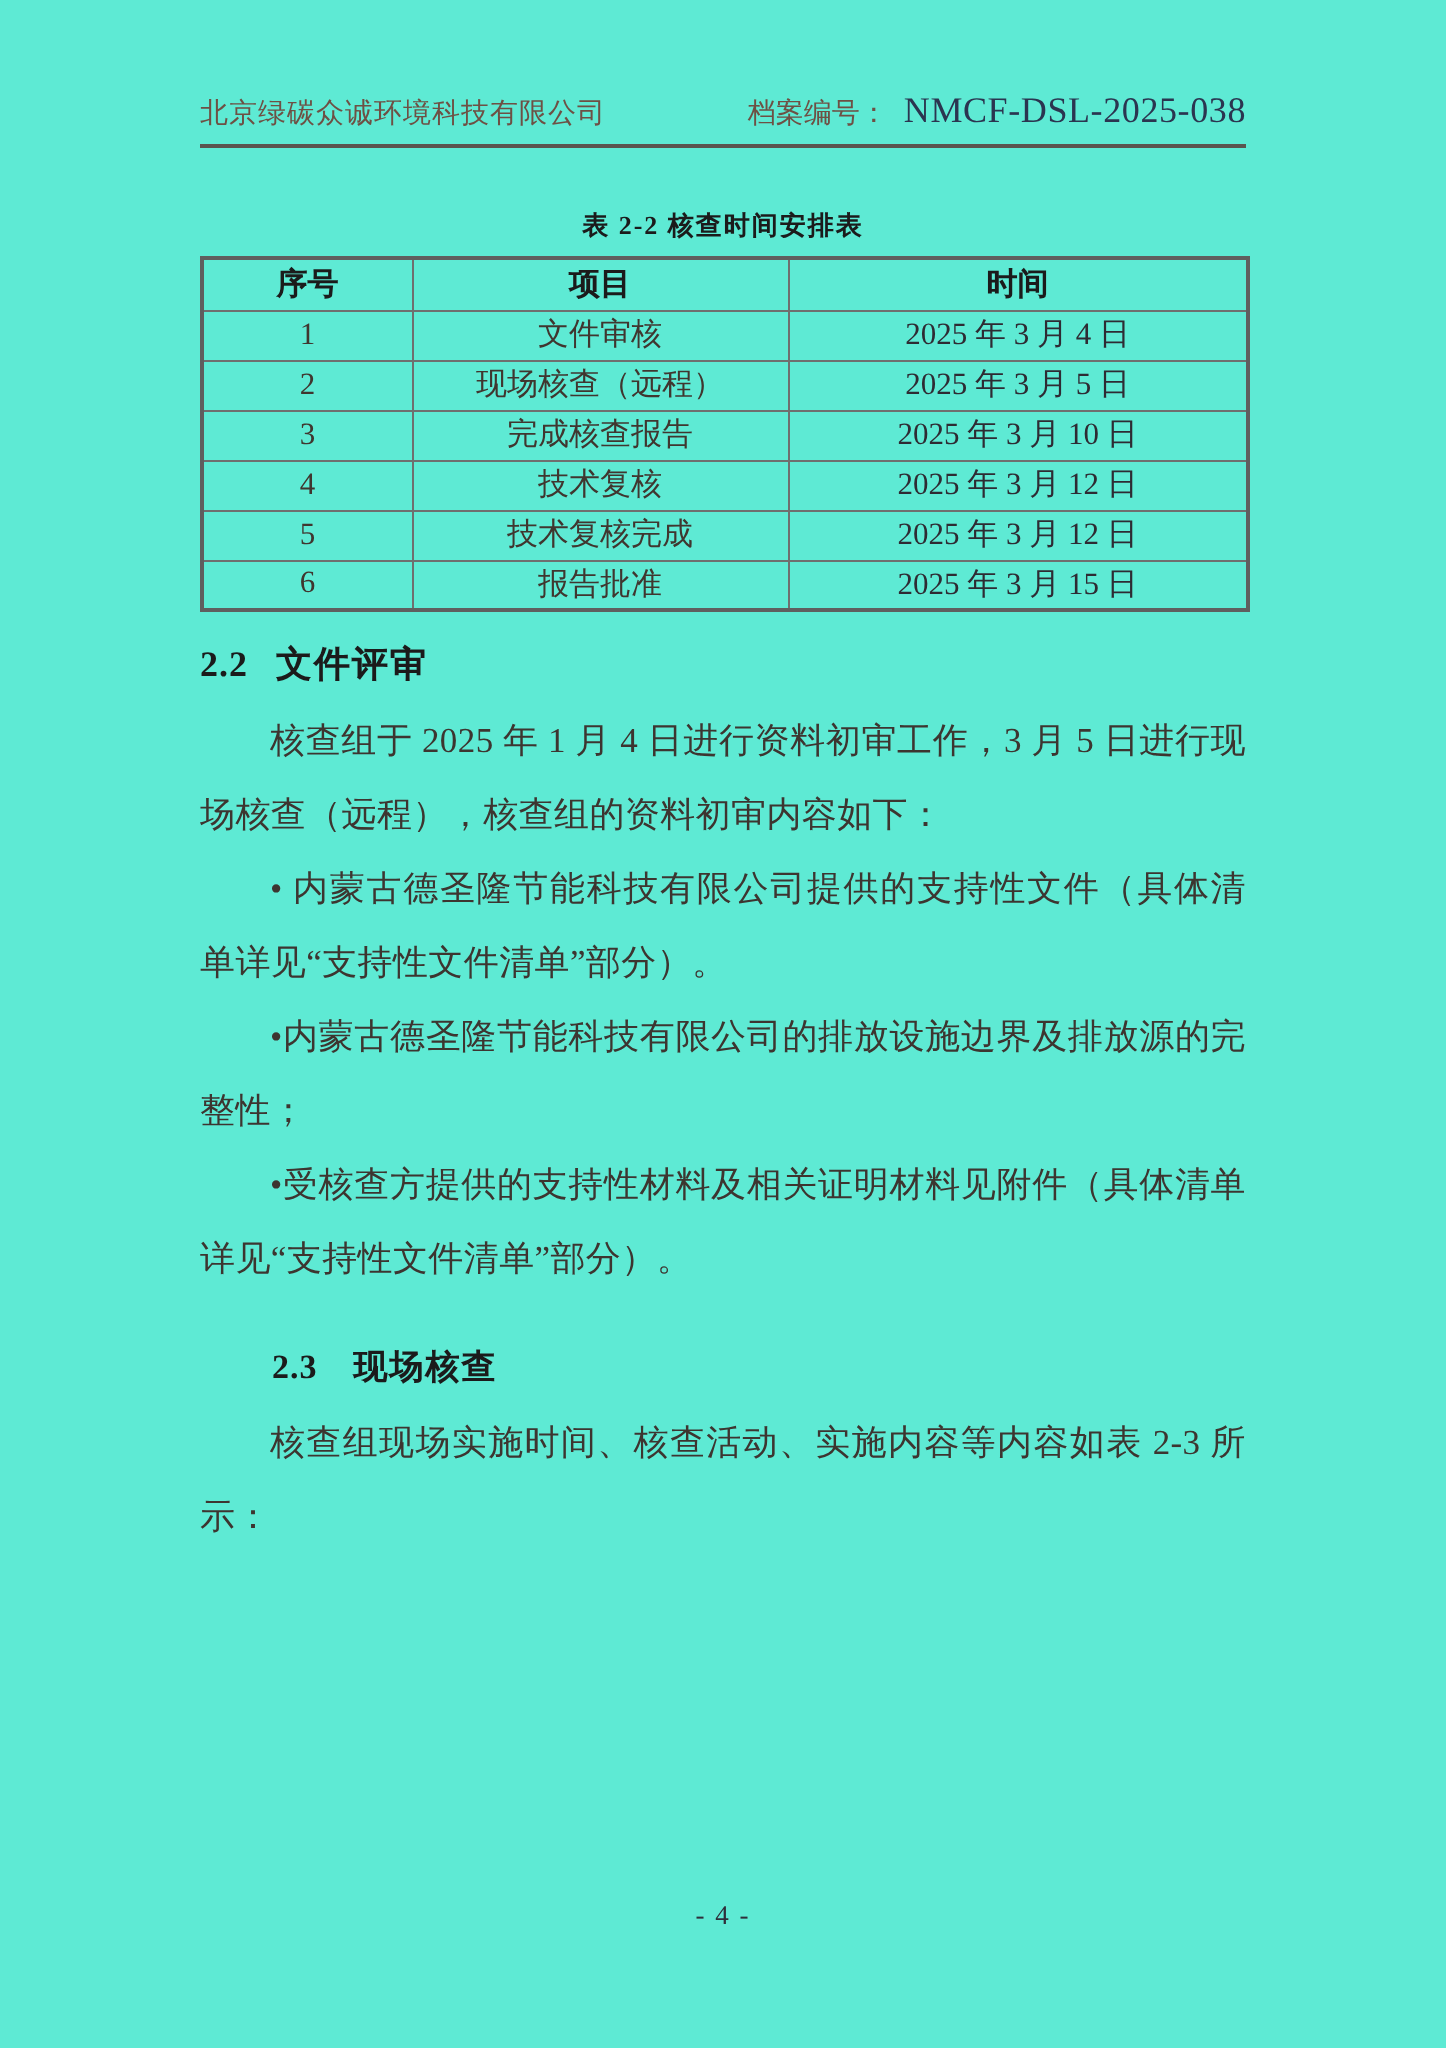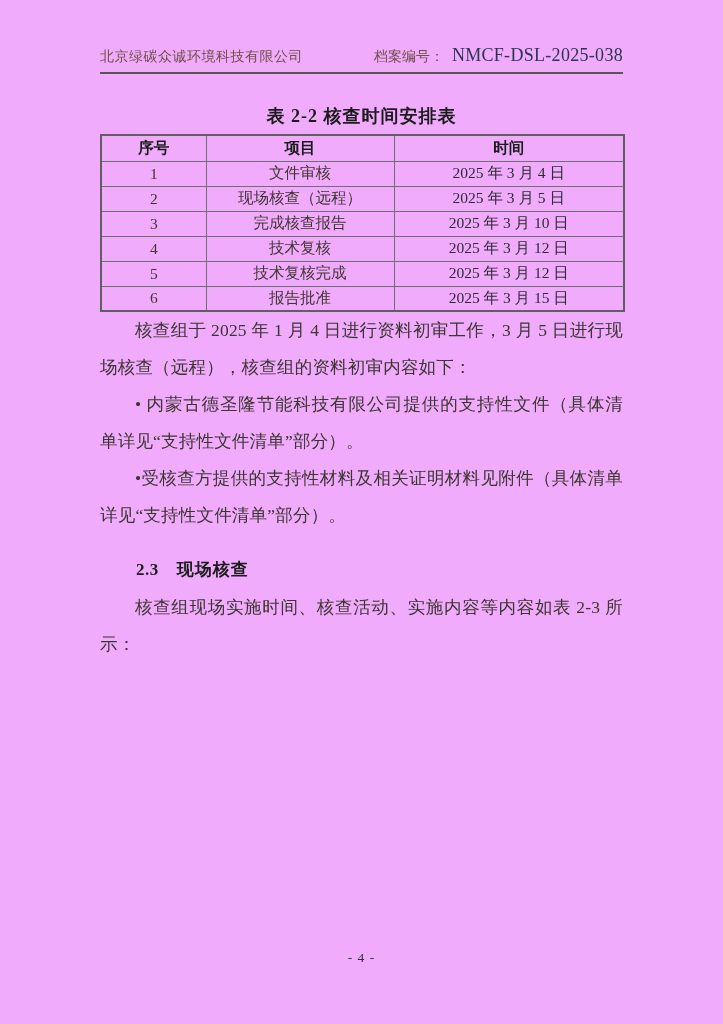--- a/index.html
+++ b/index.html
@@ -5,21 +5,21 @@
   * { margin: 0; padding: 0; box-sizing: border-box; }
   html, body { background: #ffffff; }
   body {
     font-family: "Liberation Serif", "DejaVu Serif", serif;
     width: 723px;
   }
   .page {
     position: relative;
     width: 723px;
     height: 1024px;
-    background: #f0abfc;
+    background: #5eead4;
     overflow: hidden;
   }
   .content {
     margin: 0 100px;
     width: 523px;
   }
 
   
   .doc-header {
     display: flex;
@@ -44,21 +44,21 @@
     font-size: 18px;
     font-weight: normal;
     margin-left: 8px;
     letter-spacing: 0.3px;
   }
 
   
   .table-caption {
     text-align: center;
     font-weight: bold;
-    font-size: 18px;
+    font-size: 13px;
     color: #1b1b1b;
     margin-top: 30px;
     margin-bottom: 6px;
     letter-spacing: 1px;
   }
   table.schedule {
     width: 523px;
     border-collapse: collapse;
     table-layout: fixed;
   }
@@ -176,26 +176,30 @@
           <td class="time-cell">2025 年 3 月 12 日</td>
         </tr>
         <tr>
           <td>6</td>
           <td>报告批准</td>
           <td class="time-cell">2025 年 3 月 15 日</td>
         </tr>
       </tbody>
     </table>
 
+    <div class="section-heading">
+      <span class="sec-num">2.2</span><span class="sec-title">文件评审</span>
+    </div>
 
     <p class="body-para">核查组于 2025 年 1 月 4 日进行资料初审工作，3 月 5 日进行现场核查（远程），核查组的资料初审内容如下：</p>
 
     <p class="body-para">• 内蒙古德圣隆节能科技有限公司提供的支持性文件（具体清单详见“支持性文件清单”部分）。</p>
 
 
+    <p class="body-para">•内蒙古德圣隆节能科技有限公司的排放设施边界及排放源的完整性；</p>
 
     <p class="body-para">•受核查方提供的支持性材料及相关证明材料见附件（具体清单详见“支持性文件清单”部分）。</p>
 
     <div class="section-heading sub">
       <span class="sec-num">2.3</span><span class="sec-title">现场核查</span>
     </div>
 
     <p class="body-para">核查组现场实施时间、核查活动、实施内容等内容如表 2-3 所示：</p>
 
   </div>

